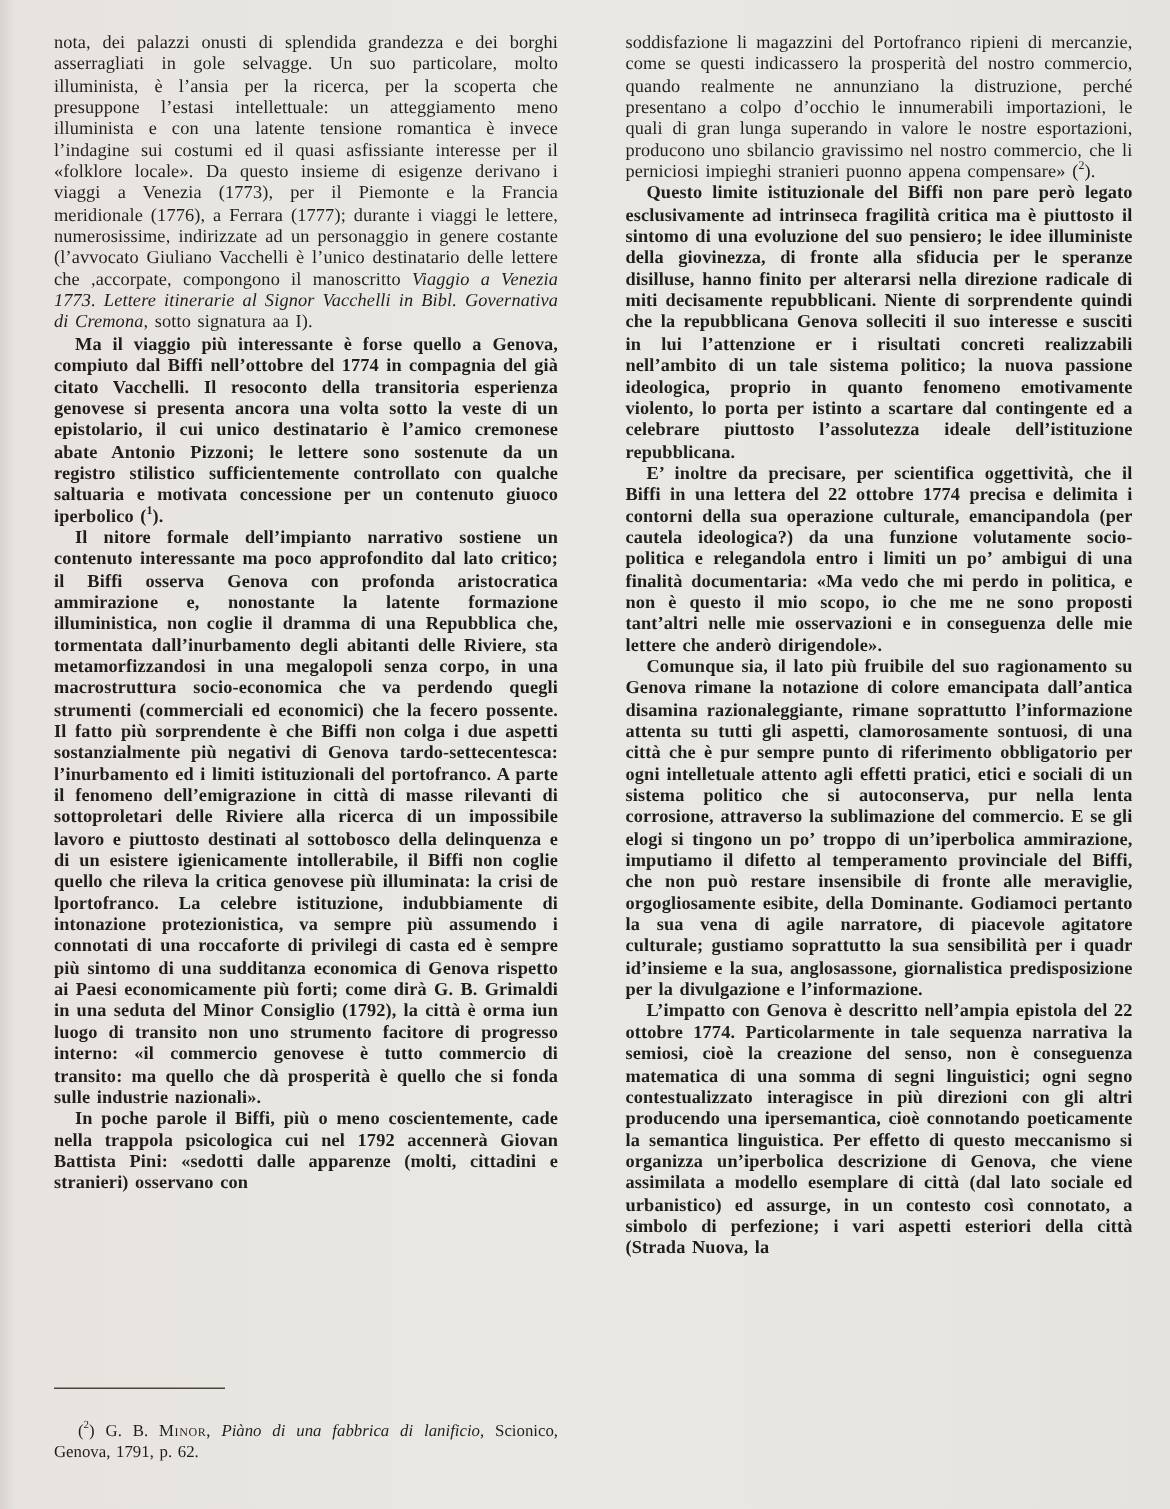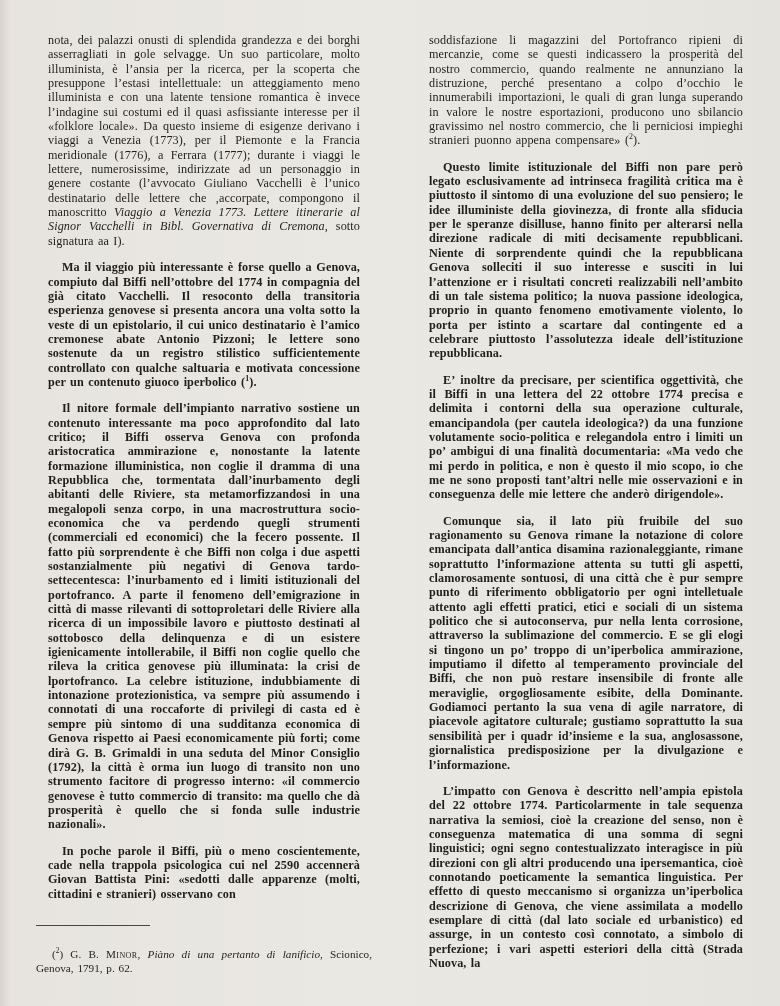--- a/index.html
+++ b/index.html
@@ -13,45 +13,45 @@
     position:absolute;inset:0;
     background:linear-gradient(90deg,#d9d2ce 0px,#e7e4df 10px,#eae8e3 45%,#e8e6e1 80%,#e5e3de 100%);
   }
   .col{
     position:absolute;top:21px;
     font-size:12.2px;line-height:14.35px;
     text-align:justify;word-spacing:1.2px;letter-spacing:.1px;
   }
   .col-left{left:36px;width:336px;}
   .col-right{left:417px;width:338px;}
-  p.para{margin:12px;}
+  p.para{margin:0;}
   p.indent{text-indent:14px;font-weight:bold;}
   sup{font-size:.65em;vertical-align:super;line-height:0;}
   .sc{font-variant:small-caps;letter-spacing:.4px;}
   .footnote-block{position:absolute;left:36px;top:925px;width:336px;}
   .footnote-rule{width:114px;height:1px;background:#4a463f;margin-bottom:22px;}
   .footnote-text{
     font-size:11.2px;line-height:13.6px;text-align:justify;
     text-indent:16px;word-spacing:1px;margin:0;
   }
 </style>
 </head>
 <body style="--paper: #e9e6e1; --ink: #211e1a;">
 
 <div class="page">
   <div class="col col-left">
       <p class="para">nota, dei palazzi onusti di splendida grandezza e dei borghi asserragliati in gole selvagge. Un suo particolare, molto illuminista, è l’ansia per la ricerca, per la scoperta che presuppone l’estasi intellettuale: un atteggiamento meno illuminista e con una latente tensione romantica è invece l’indagine sui costumi ed il quasi asfissiante interesse per il «folklore locale». Da questo insieme di esigenze derivano i viaggi a Venezia (1773), per il Piemonte e la Francia meridionale (1776), a Ferrara (1777); durante i viaggi le lettere, numerosissime, indirizzate ad un personaggio in genere costante (l’avvocato Giuliano Vacchelli è l’unico destinatario delle lettere che ,accorpate, compongono il manoscritto <i>Viaggio a Venezia 1773. Lettere itinerarie al Signor Vacchelli in Bibl. Governativa di Cremona</i>, sotto signatura aa I).</p>
       <p class="para indent">Ma il viaggio più interessante è forse quello a Genova, compiuto dal Biffi nell’ottobre del 1774 in compagnia del già citato Vacchelli. Il resoconto della transitoria esperienza genovese si presenta ancora una volta sotto la veste di un epistolario, il cui unico destinatario è l’amico cremonese abate Antonio Pizzoni; le lettere sono sostenute da un registro stilistico sufficientemente controllato con qualche saltuaria e motivata concessione per un contenuto giuoco iperbolico (<sup>1</sup>).</p>
       <p class="para indent">Il nitore formale dell’impianto narrativo sostiene un contenuto interessante ma poco approfondito dal lato critico; il Biffi osserva Genova con profonda aristocratica ammirazione e, nonostante la latente formazione illuministica, non coglie il dramma di una Repubblica che, tormentata dall’inurbamento degli abitanti delle Riviere, sta metamorfizzandosi in una megalopoli senza corpo, in una macrostruttura socio-economica che va perdendo quegli strumenti (commerciali ed economici) che la fecero possente. Il fatto più sorprendente è che Biffi non colga i due aspetti sostanzialmente più negativi di Genova tardo-settecentesca: l’inurbamento ed i limiti istituzionali del portofranco. A parte il fenomeno dell’emigrazione in città di masse rilevanti di sottoproletari delle Riviere alla ricerca di un impossibile lavoro e piuttosto destinati al sottobosco della delinquenza e di un esistere igienicamente intollerabile, il Biffi non coglie quello che rileva la critica genovese più illuminata: la crisi de lportofranco. La celebre istituzione, indubbiamente di intonazione protezionistica, va sempre più assumendo i connotati di una roccaforte di privilegi di casta ed è sempre più sintomo di una sudditanza economica di Genova rispetto ai Paesi economicamente più forti; come dirà G. B. Grimaldi in una seduta del Minor Consiglio (1792), la città è orma iun luogo di transito non uno strumento facitore di progresso interno: «il commercio genovese è tutto commercio di transito: ma quello che dà prosperità è quello che si fonda sulle industrie nazionali».</p>
-      <p class="para indent">In poche parole il Biffi, più o meno coscientemente, cade nella trappola psicologica cui nel 2590 accennerà Giovan Battista Pini: «sedotti dalle apparenze (molti, cittadini e stranieri) osservano con</p>
+      <p class="para indent">In poche parole il Biffi, più o meno coscientemente, cade nella trappola psicologica cui nel 1792 accennerà Giovan Battista Pini: «sedotti dalle apparenze (molti, cittadini e stranieri) osservano con</p>
     </div>
   <div class="col col-right">
       <p class="para">soddisfazione li magazzini del Portofranco ripieni di mercanzie, come se questi indicassero la prosperità del nostro commercio, quando realmente ne annunziano la distruzione, perché presentano a colpo d’occhio le innumerabili importazioni, le quali di gran lunga superando in valore le nostre esportazioni, producono uno sbilancio gravissimo nel nostro commercio, che li perniciosi impieghi stranieri puonno appena compensare» (<sup>2</sup>).</p>
       <p class="para indent">Questo limite istituzionale del Biffi non pare però legato esclusivamente ad intrinseca fragilità critica ma è piuttosto il sintomo di una evoluzione del suo pensiero; le idee illuministe della giovinezza, di fronte alla sfiducia per le speranze disilluse, hanno finito per alterarsi nella direzione radicale di miti decisamente repubblicani. Niente di sorprendente quindi che la repubblicana Genova solleciti il suo interesse e susciti in lui l’attenzione er i risultati concreti realizzabili nell’ambito di un tale sistema politico; la nuova passione ideologica, proprio in quanto fenomeno emotivamente violento, lo porta per istinto a scartare dal contingente ed a celebrare piuttosto l’assolutezza ideale dell’istituzione repubblicana.</p>
       <p class="para indent">E’ inoltre da precisare, per scientifica oggettività, che il Biffi in una lettera del 22 ottobre 1774 precisa e delimita i contorni della sua operazione culturale, emancipandola (per cautela ideologica?) da una funzione volutamente socio-politica e relegandola entro i limiti un po’ ambigui di una finalità documentaria: «Ma vedo che mi perdo in politica, e non è questo il mio scopo, io che me ne sono proposti tant’altri nelle mie osservazioni e in conseguenza delle mie lettere che anderò dirigendole».</p>
       <p class="para indent">Comunque sia, il lato più fruibile del suo ragionamento su Genova rimane la notazione di colore emancipata dall’antica disamina razionaleggiante, rimane soprattutto l’informazione attenta su tutti gli aspetti, clamorosamente sontuosi, di una città che è pur sempre punto di riferimento obbligatorio per ogni intelletuale attento agli effetti pratici, etici e sociali di un sistema politico che si autoconserva, pur nella lenta corrosione, attraverso la sublimazione del commercio. E se gli elogi si tingono un po’ troppo di un’iperbolica ammirazione, imputiamo il difetto al temperamento provinciale del Biffi, che non può restare insensibile di fronte alle meraviglie, orgogliosamente esibite, della Dominante. Godiamoci pertanto la sua vena di agile narratore, di piacevole agitatore culturale; gustiamo soprattutto la sua sensibilità per i quadr id’insieme e la sua, anglosassone, giornalistica predisposizione per la divulgazione e l’informazione.</p>
       <p class="para indent">L’impatto con Genova è descritto nell’ampia epistola del 22 ottobre 1774. Particolarmente in tale sequenza narrativa la semiosi, cioè la creazione del senso, non è conseguenza matematica di una somma di segni linguistici; ogni segno contestualizzato interagisce in più direzioni con gli altri producendo una ipersemantica, cioè connotando poeticamente la semantica linguistica. Per effetto di questo meccanismo si organizza un’iperbolica descrizione di Genova, che viene assimilata a modello esemplare di città (dal lato sociale ed urbanistico) ed assurge, in un contesto così connotato, a simbolo di perfezione; i vari aspetti esteriori della città (Strada Nuova, la</p>
     </div>
   <div class="footnote-block">
     <div class="footnote-rule"></div>
-    <p class="footnote-text">(<sup>2</sup>) G. B. <span class="sc">Minor</span>, <i>Piàno di una pertanto di lanificio</i>, Scionico, Genova, 1791, p. 62.</p>
+    <p class="footnote-text">(<sup>2</sup>) G. B. <span class="sc">Minor</span>, <i>Piàno di una fabbrica di lanificio</i>, Scionico, Genova, 1791, p. 62.</p>
   </div>
 </div>
 
 </body></html>

